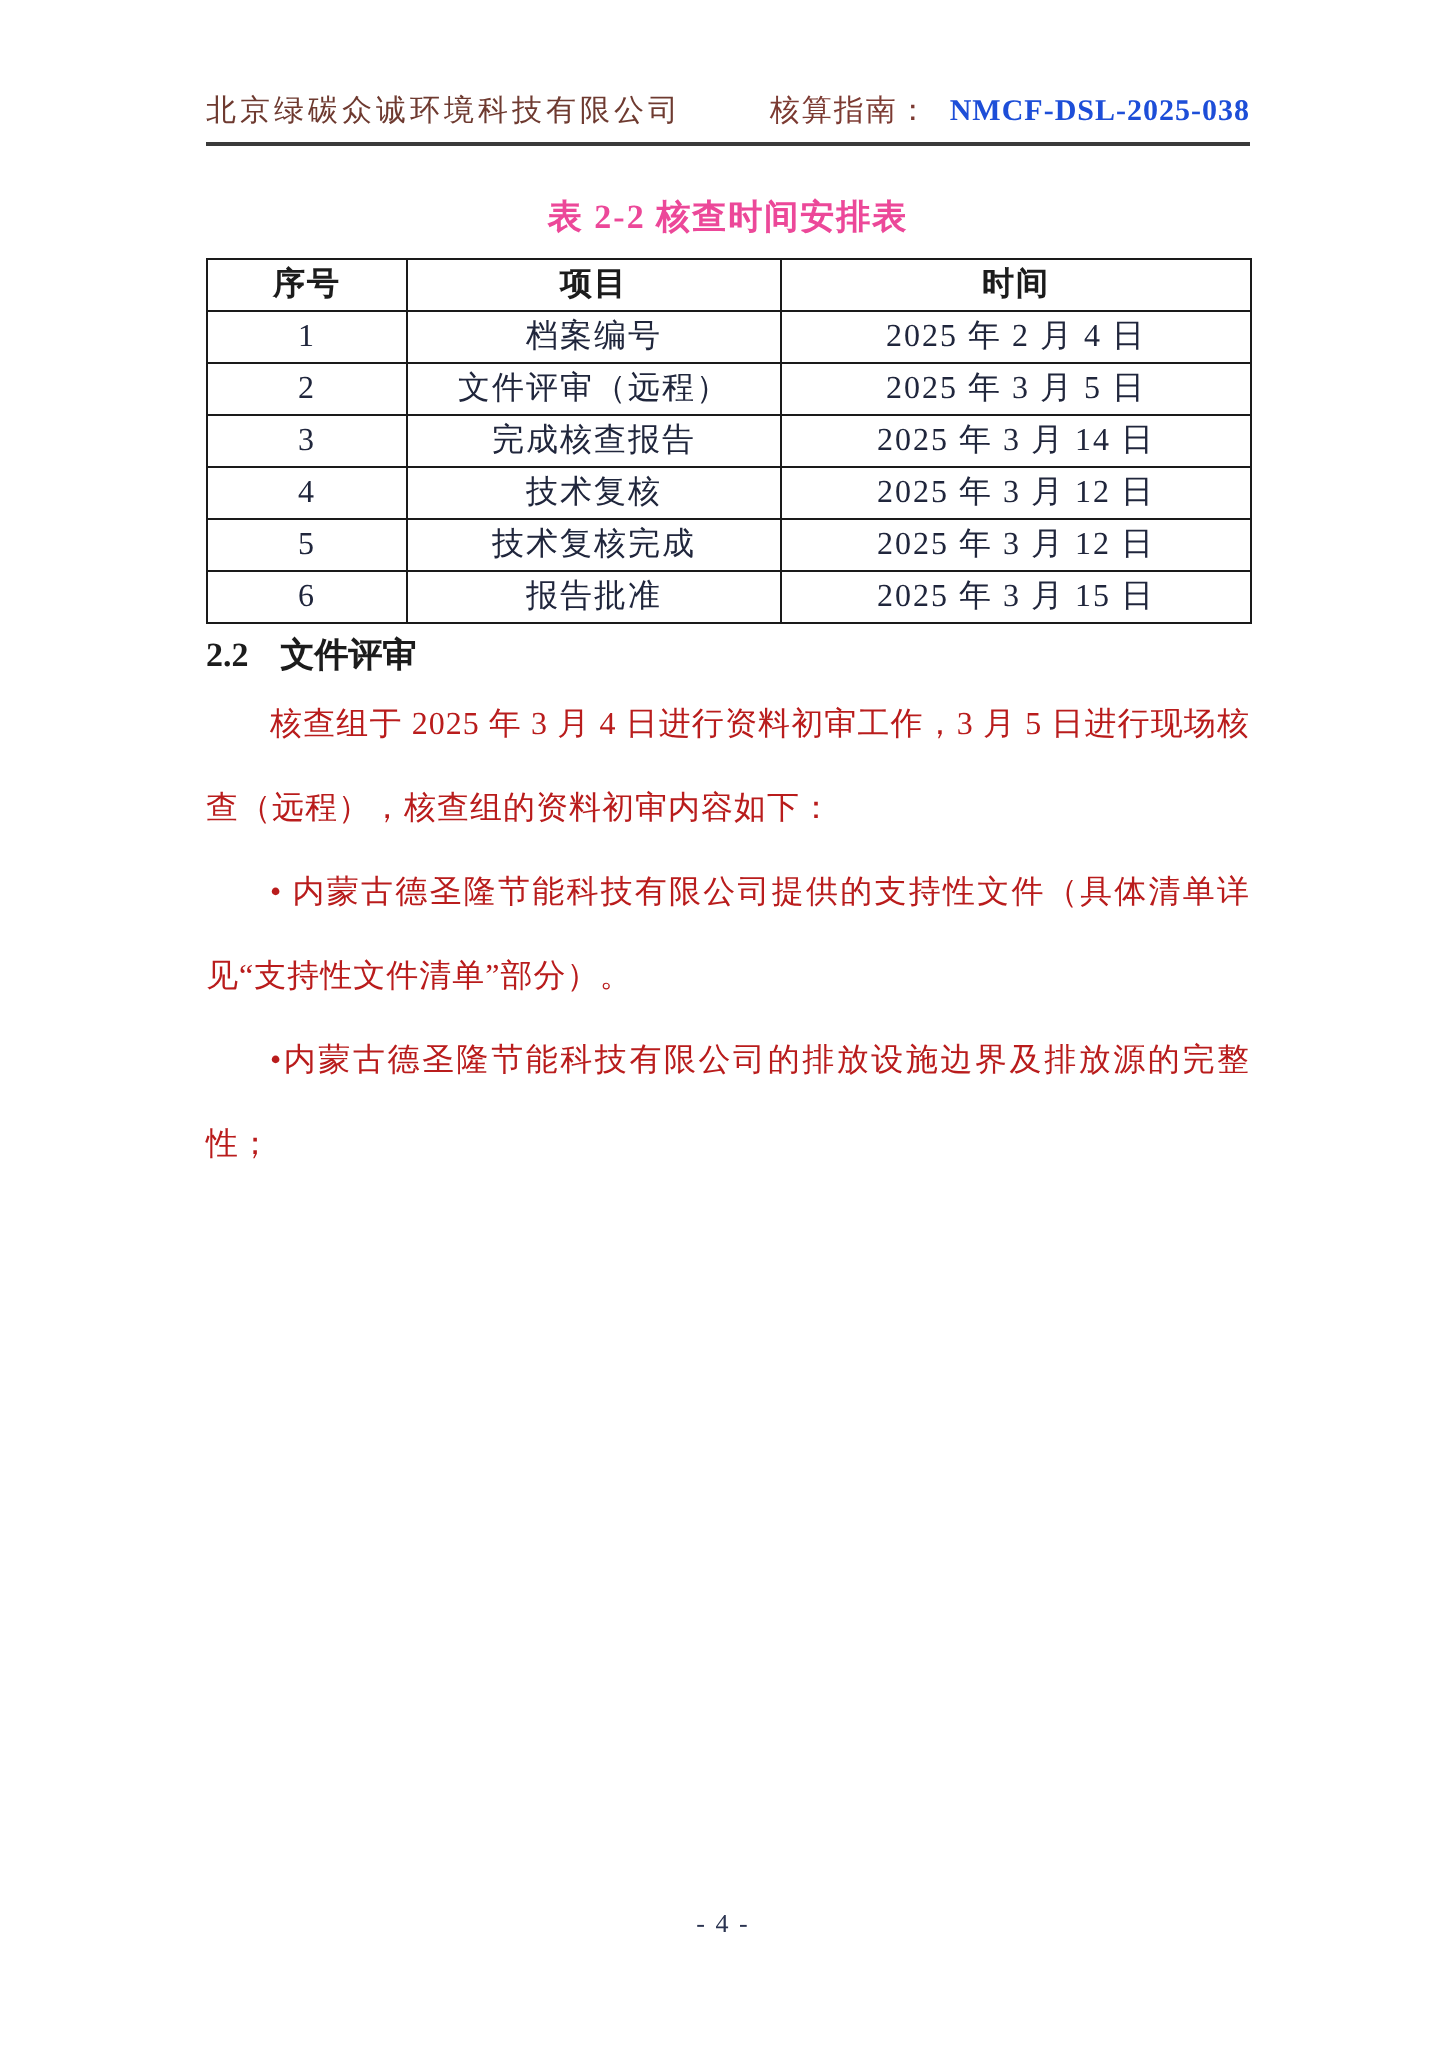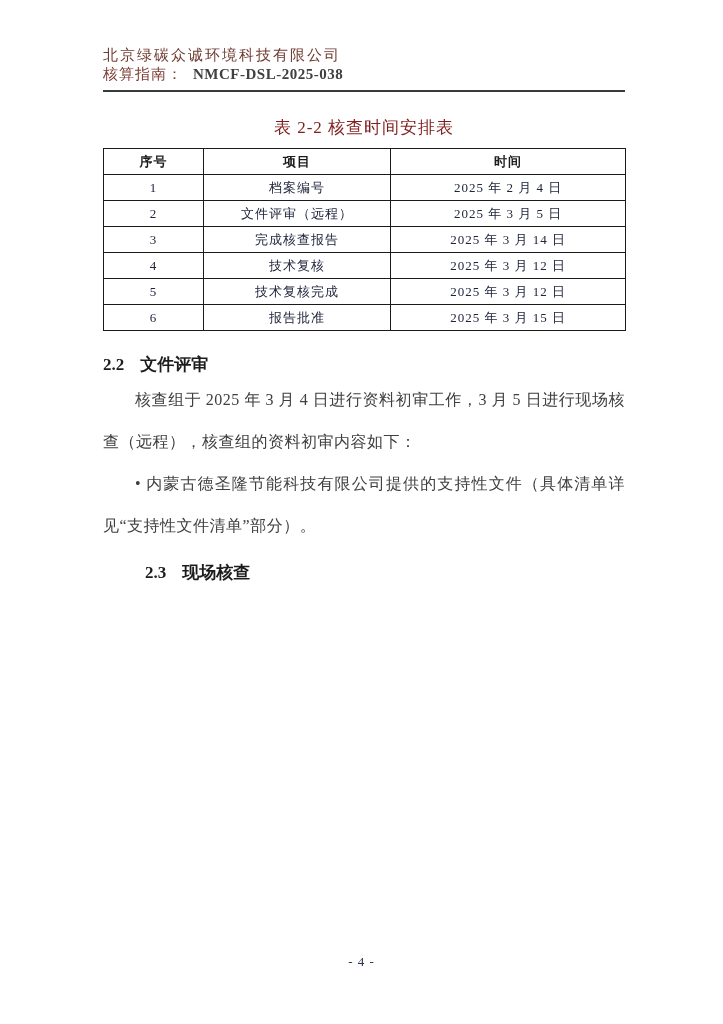--- a/index.html
+++ b/index.html
@@ -17,79 +17,78 @@
     background: #ffffff;
     padding: 46px 98px 0 103px;
   }
   
   .doc-header {
     display: flex;
     justify-content: space-between;
     align-items: baseline;
     padding-bottom: 6px;
     border-bottom: 2px solid #3a3a3a;
-    flex-direction: column;
   }
   .company-name {
     font-size: 15px;
     letter-spacing: 2px;
     color: #6e3a30;
   }
   .archive {
     font-size: 15px;
   }
   .archive-label { color: #7c3a32; letter-spacing: 1px; }
   .archive-number {
-    color: #404040;
+    color: #1d4ed8;
     font-weight: 600;
     margin-left: 10px;
     letter-spacing: 0.5px;
   }
   
   .table-title {
     margin-top: 24px;
     text-align: center;
     font-size: 17px;
-    font-weight: normal;
-    color: #7f1d1d;
+    font-weight: bold;
+    color: #ec4899;
     letter-spacing: 1px;
   }
   
   table.schedule {
     margin-top: 9px;
     width: 522px;
     border-collapse: collapse;
     table-layout: fixed;
   }
   table.schedule th, table.schedule td {
     border: 1.4px solid #1a1a1a;
     text-align: center;
     vertical-align: middle;
     height: 26px;
-    font-size: 13px;
+    font-size: 16px;
     color: #20263c;
     padding: 0 2px;
     letter-spacing: 1px;
   }
   table.schedule th { font-weight: bold; color: #1c1c1c; }
   
   .sec-heading {
-    margin-top: 22px;
+    margin-top: 4px;
     font-size: 17px;
     font-weight: bold;
     color: #1c1c1c;
   }
   .sec-heading .sec-num { margin-right: 16px; }
   .sec-heading.indented { margin-left: 42px; margin-top: 14px; }
   p.body-para {
     font-size: 16px;
     line-height: 42px;
     text-align: justify;
     text-indent: 2em;
-    color: #404040;
+    color: #b91c1c;
     letter-spacing: 0.5px;
   }
   p.body-para.first { margin-top: 3px; }
   
   .page-footer {
     position: absolute;
     left: 0; right: 0;
     bottom: 54px;
     text-align: center;
     font-size: 13px;
@@ -160,22 +159,20 @@
 
   <div class="sec-heading">
     <span class="sec-num">2.2</span><span>文件评审</span>
   </div>
 
   <p class="body-para first">核查组于 2025 年 3 月 4 日进行资料初审工作，3 月 5 日进行现场核查（远程），核查组的资料初审内容如下：</p>
 
   <p class="body-para">• 内蒙古德圣隆节能科技有限公司提供的支持性文件（具体清单详见“支持性文件清单”部分）。</p>
 
 
+  <p class="body-para">•内蒙古德圣隆节能科技有限公司的排放设施边界及排放源的完整性；</p>
 
 
-  <div class="sec-heading indented">
-    <span class="sec-num">2.3</span><span>现场核查</span>
-  </div>
 
 
   <div class="page-footer">- 4 -</div>
 
 </div>
 
 </body></html>

